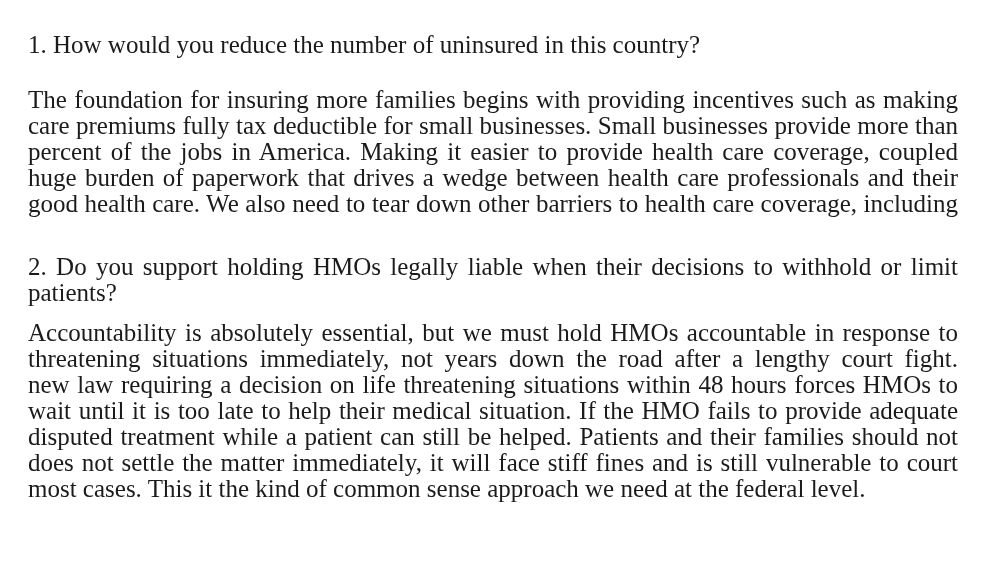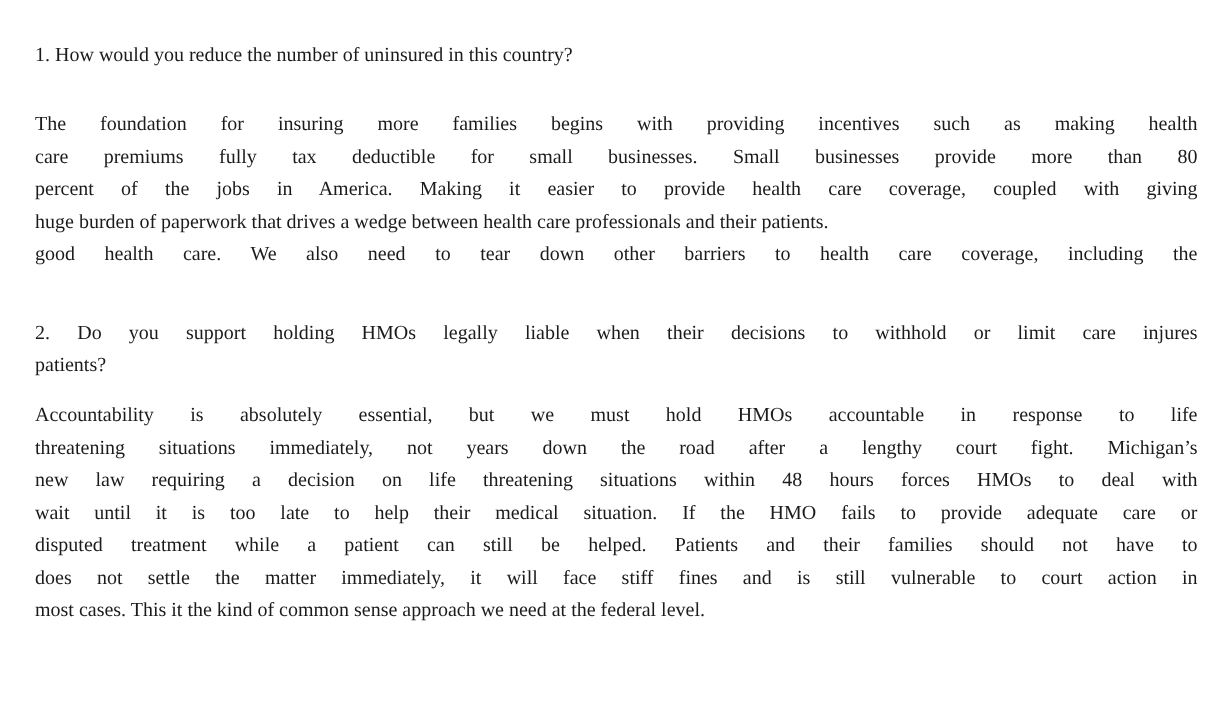--- a/index.html
+++ b/index.html
@@ -8,21 +8,21 @@
     background: #ffffff;
   }
   .page {
     position: relative;
     width: 984px;
     height: 569px;
     box-sizing: border-box;
     background: #ffffff;
     padding: 32px 26px 0 28px;
     font-family: "Liberation Serif", "DejaVu Serif", serif;
-    font-size: 16px;
+    font-size: 25px;
     line-height: 26px;
     color: #1b1b1b;
     overflow: hidden;
   }
   .block {
     margin: 0;
   }
   .block .line {
     height: 26px;
     overflow: hidden;

